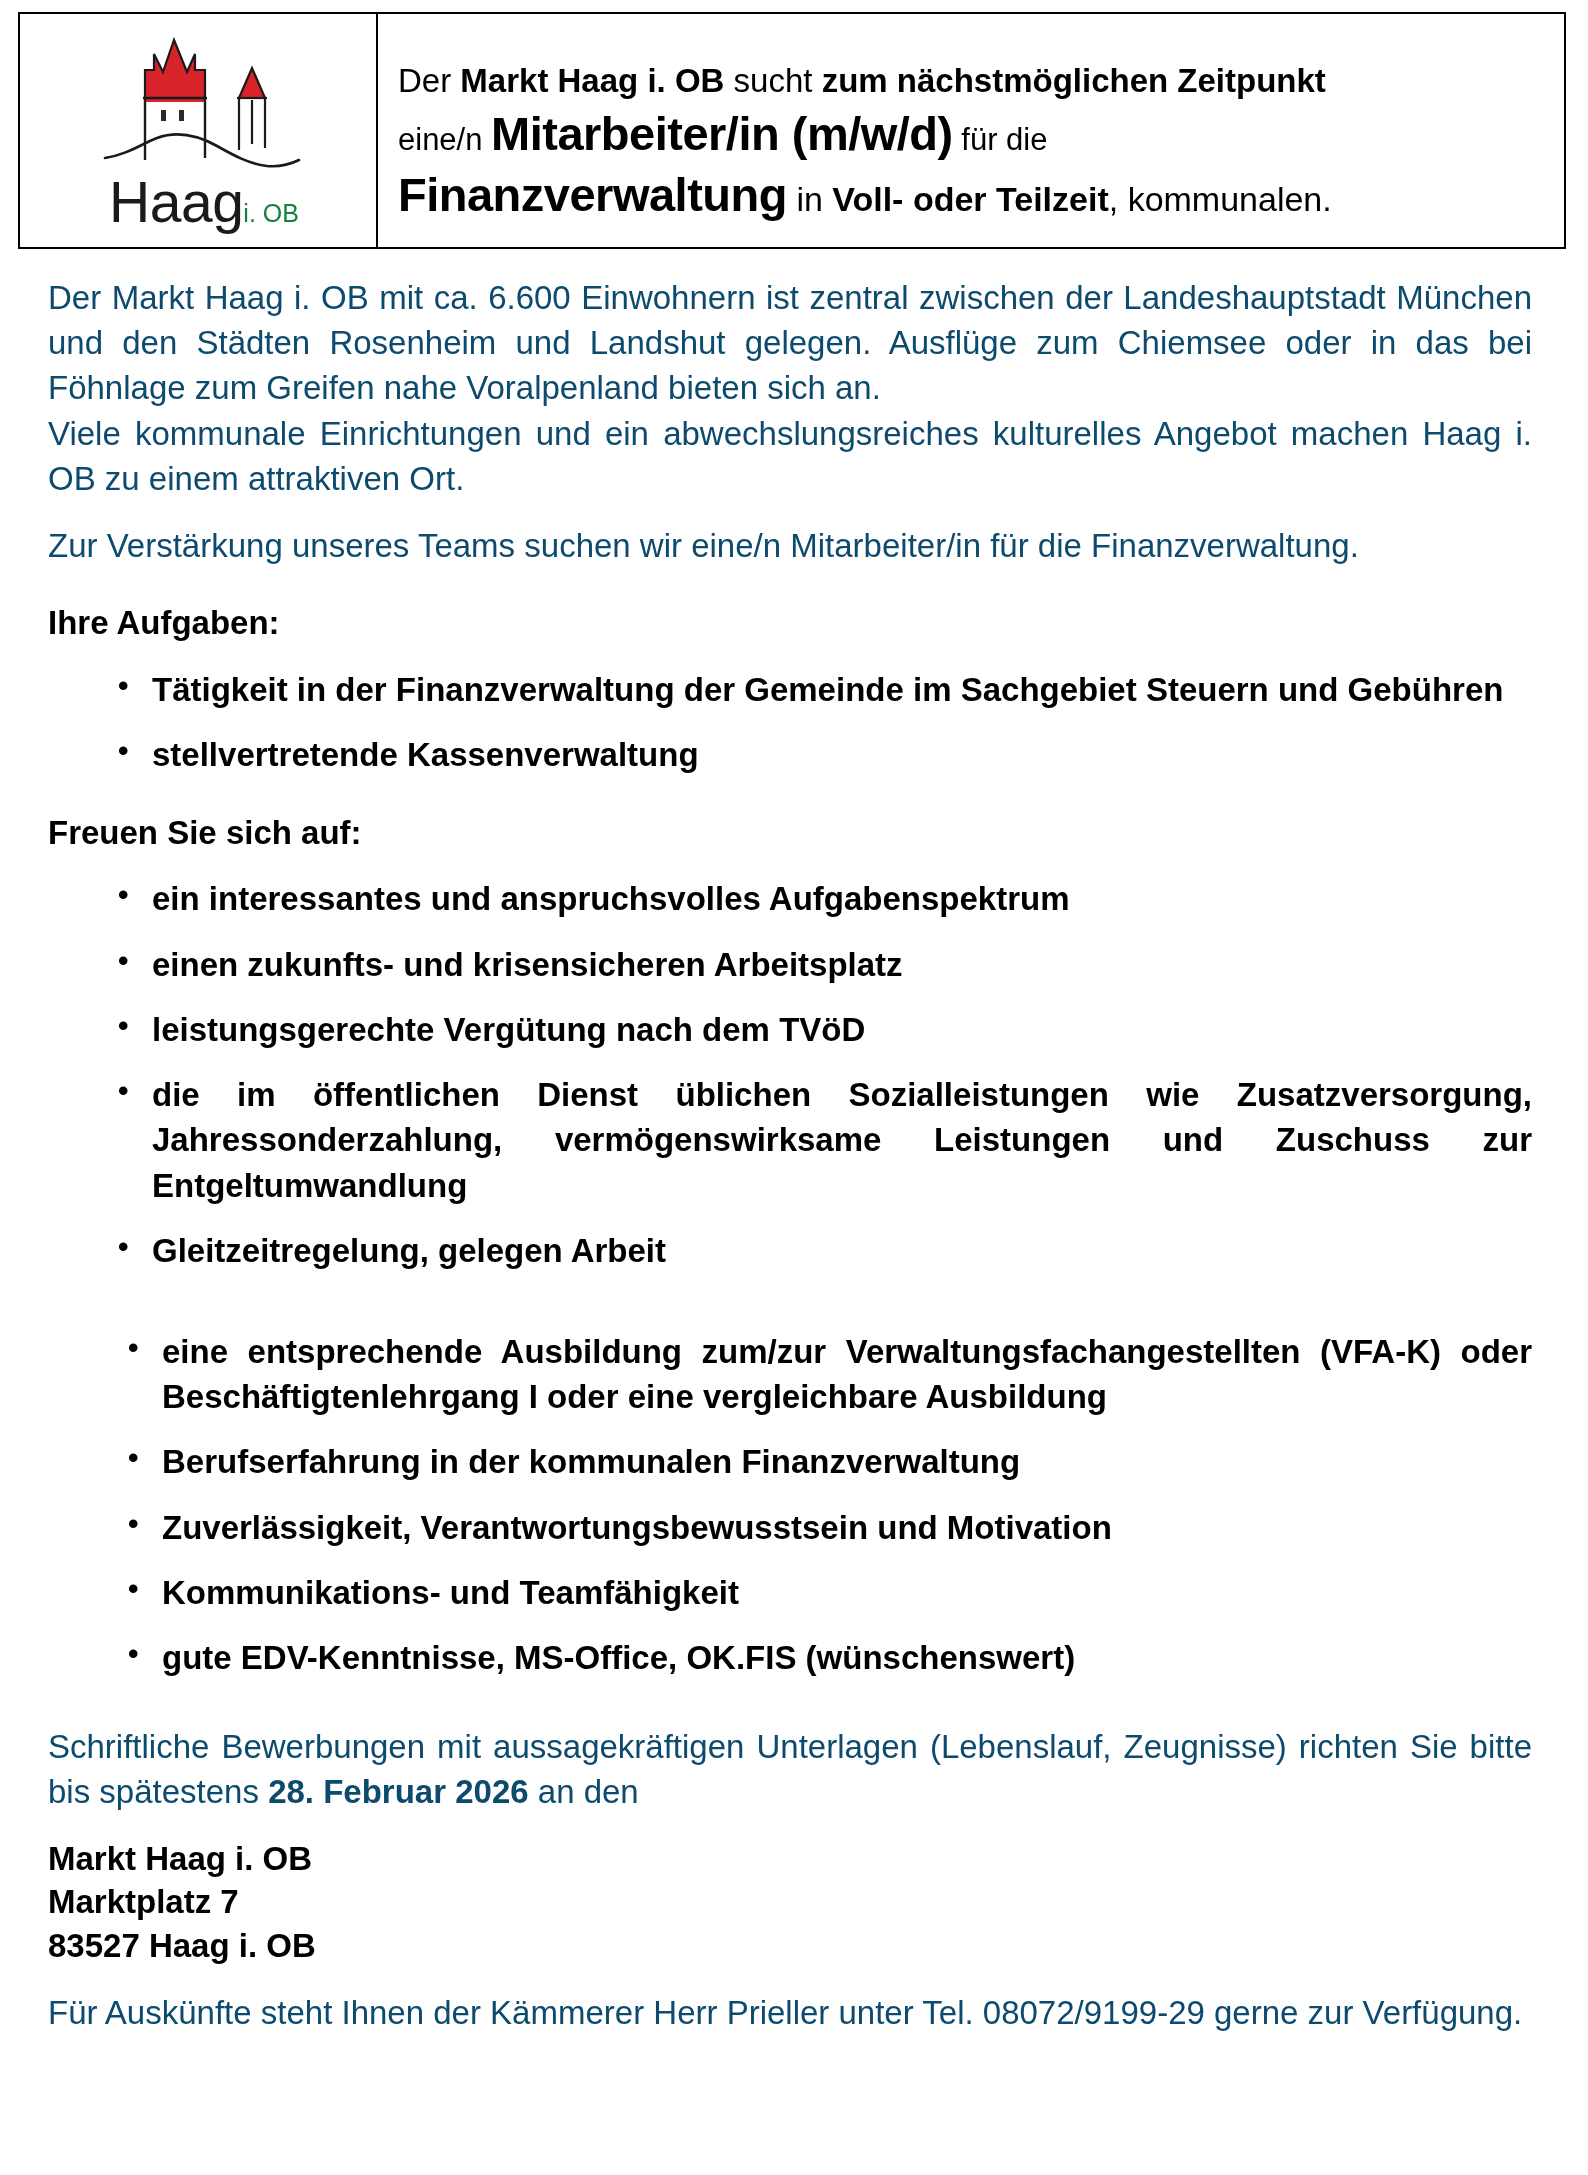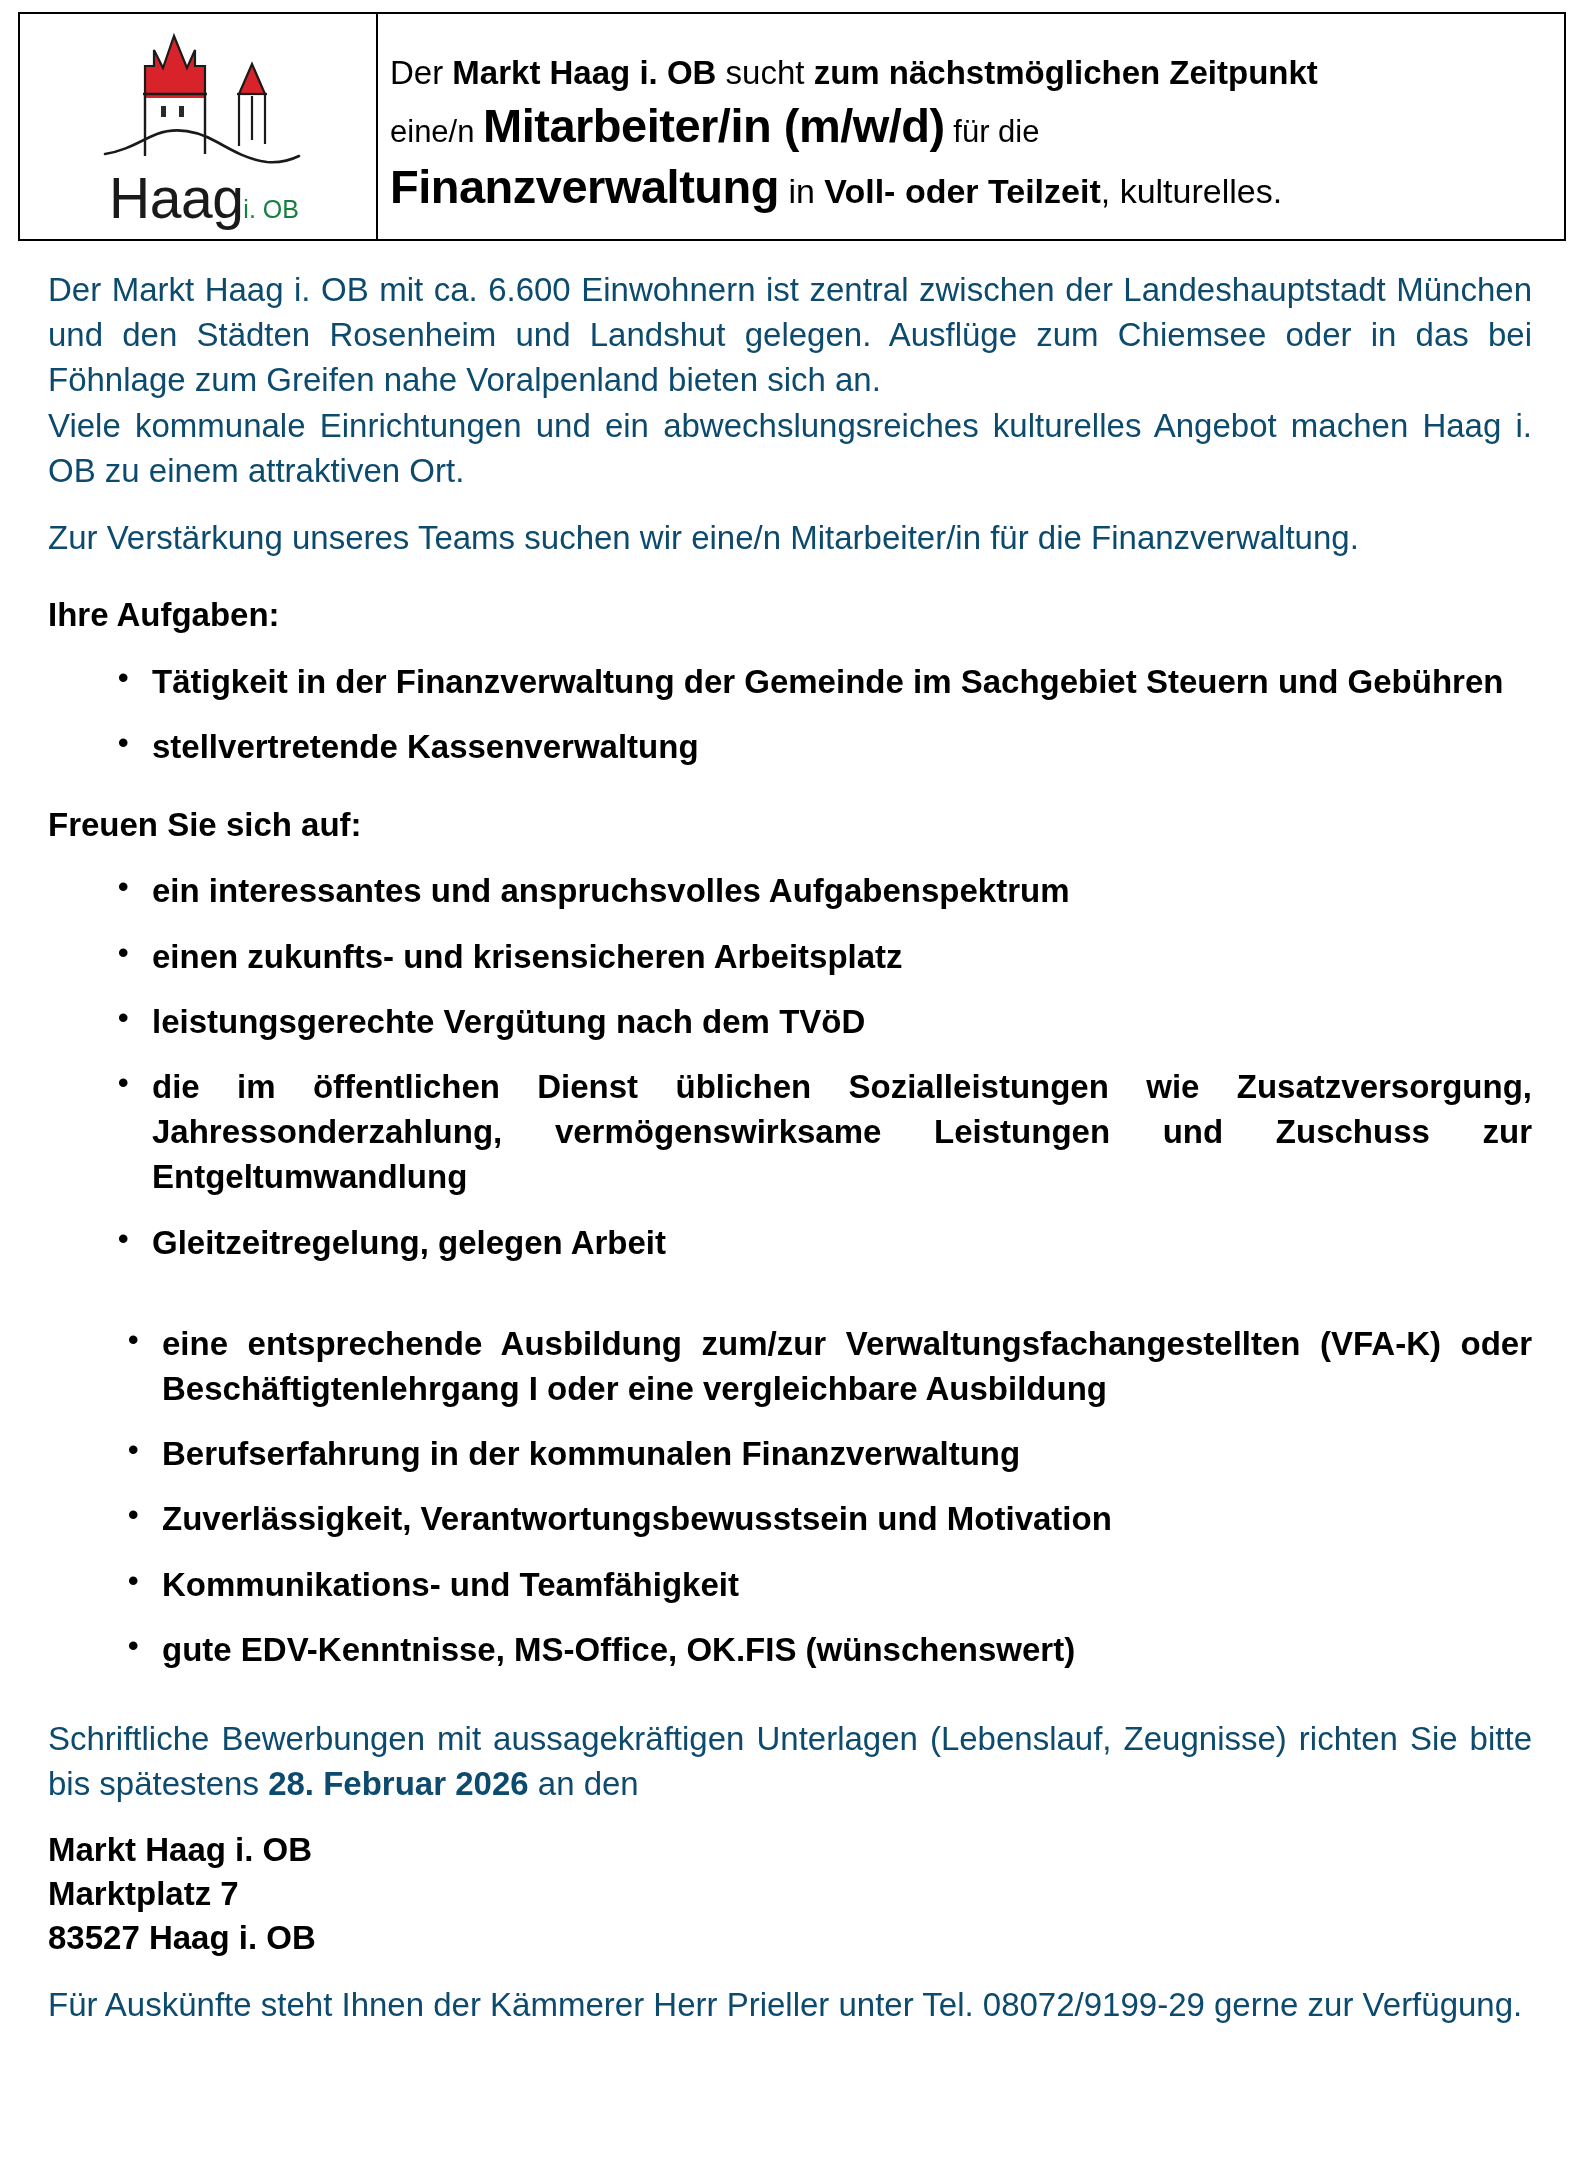--- a/index.html
+++ b/index.html
@@ -65,24 +65,25 @@
     font-family: "Liberation Sans", "DejaVu Sans", sans-serif;
     font-size: 25px;
     font-weight: 400;
     color: #15803d;
     line-height: 1;
   }
 
   .headline-cell {
     flex: 1 1 auto;
     box-sizing: border-box;
-    padding: 26px 20px 22px 12px;
+    padding: 26px 20px 22px 20px;
     display: flex;
     flex-direction: column;
-    justify-content: flex-end;
+    justify-content: flex-start;
+    margin-top: 20px;
   }
   .hl-line {
     line-height: 1.30;
     white-space: nowrap;
   }
   .hl-line > span {
     font-family: "Liberation Sans Narrow", "Liberation Sans", "DejaVu Sans Condensed", sans-serif;
     font-stretch: condensed;
   }
   .hl-sm      { font-size: 33px; font-weight: 400; }
@@ -201,21 +202,21 @@
     </div>
 
     <div class="headline-cell">
       <div class="hl-line">
         <span class="hl-sm">Der </span><span class="hl-sm-b">Markt Haag i. OB</span><span class="hl-sm"> sucht </span><span class="hl-sm-b">zum nächstmöglichen Zeitpunkt</span>
       </div>
       <div class="hl-line">
         <span class="hl-md">eine/n </span><span class="hl-lg">Mitarbeiter/in (m/w/d)</span><span class="hl-md"> für die</span>
       </div>
       <div class="hl-line">
-        <span class="hl-xl">Finanzverwaltung</span><span class="hl-mid"> in </span><span class="hl-mid-b">Voll- oder Teilzeit</span><span class="hl-mid">, kulturelles.</span>
+        <span class="hl-xl">Finanzverwaltung</span><span class="hl-mid"> in </span><span class="hl-mid-b">Voll- oder Teilzeit</span><span class="hl-mid">, kommunalen.</span>
       </div>
     </div>
   </div>
 
   <div class="body-wrap">
 
     <p class="para">Der Markt Haag i. OB mit ca. 6.600 Einwohnern ist zentral zwischen der Landeshauptstadt München und den Städten Rosenheim und Landshut gelegen. Ausflüge zum Chiemsee oder in das bei Föhnlage zum Greifen nahe Voralpenland bieten sich an.</p>
 
     <p class="para">Viele kommunale Einrichtungen und ein abwechslungsreiches kulturelles Angebot machen Haag i. OB zu einem attraktiven Ort.</p>
 

